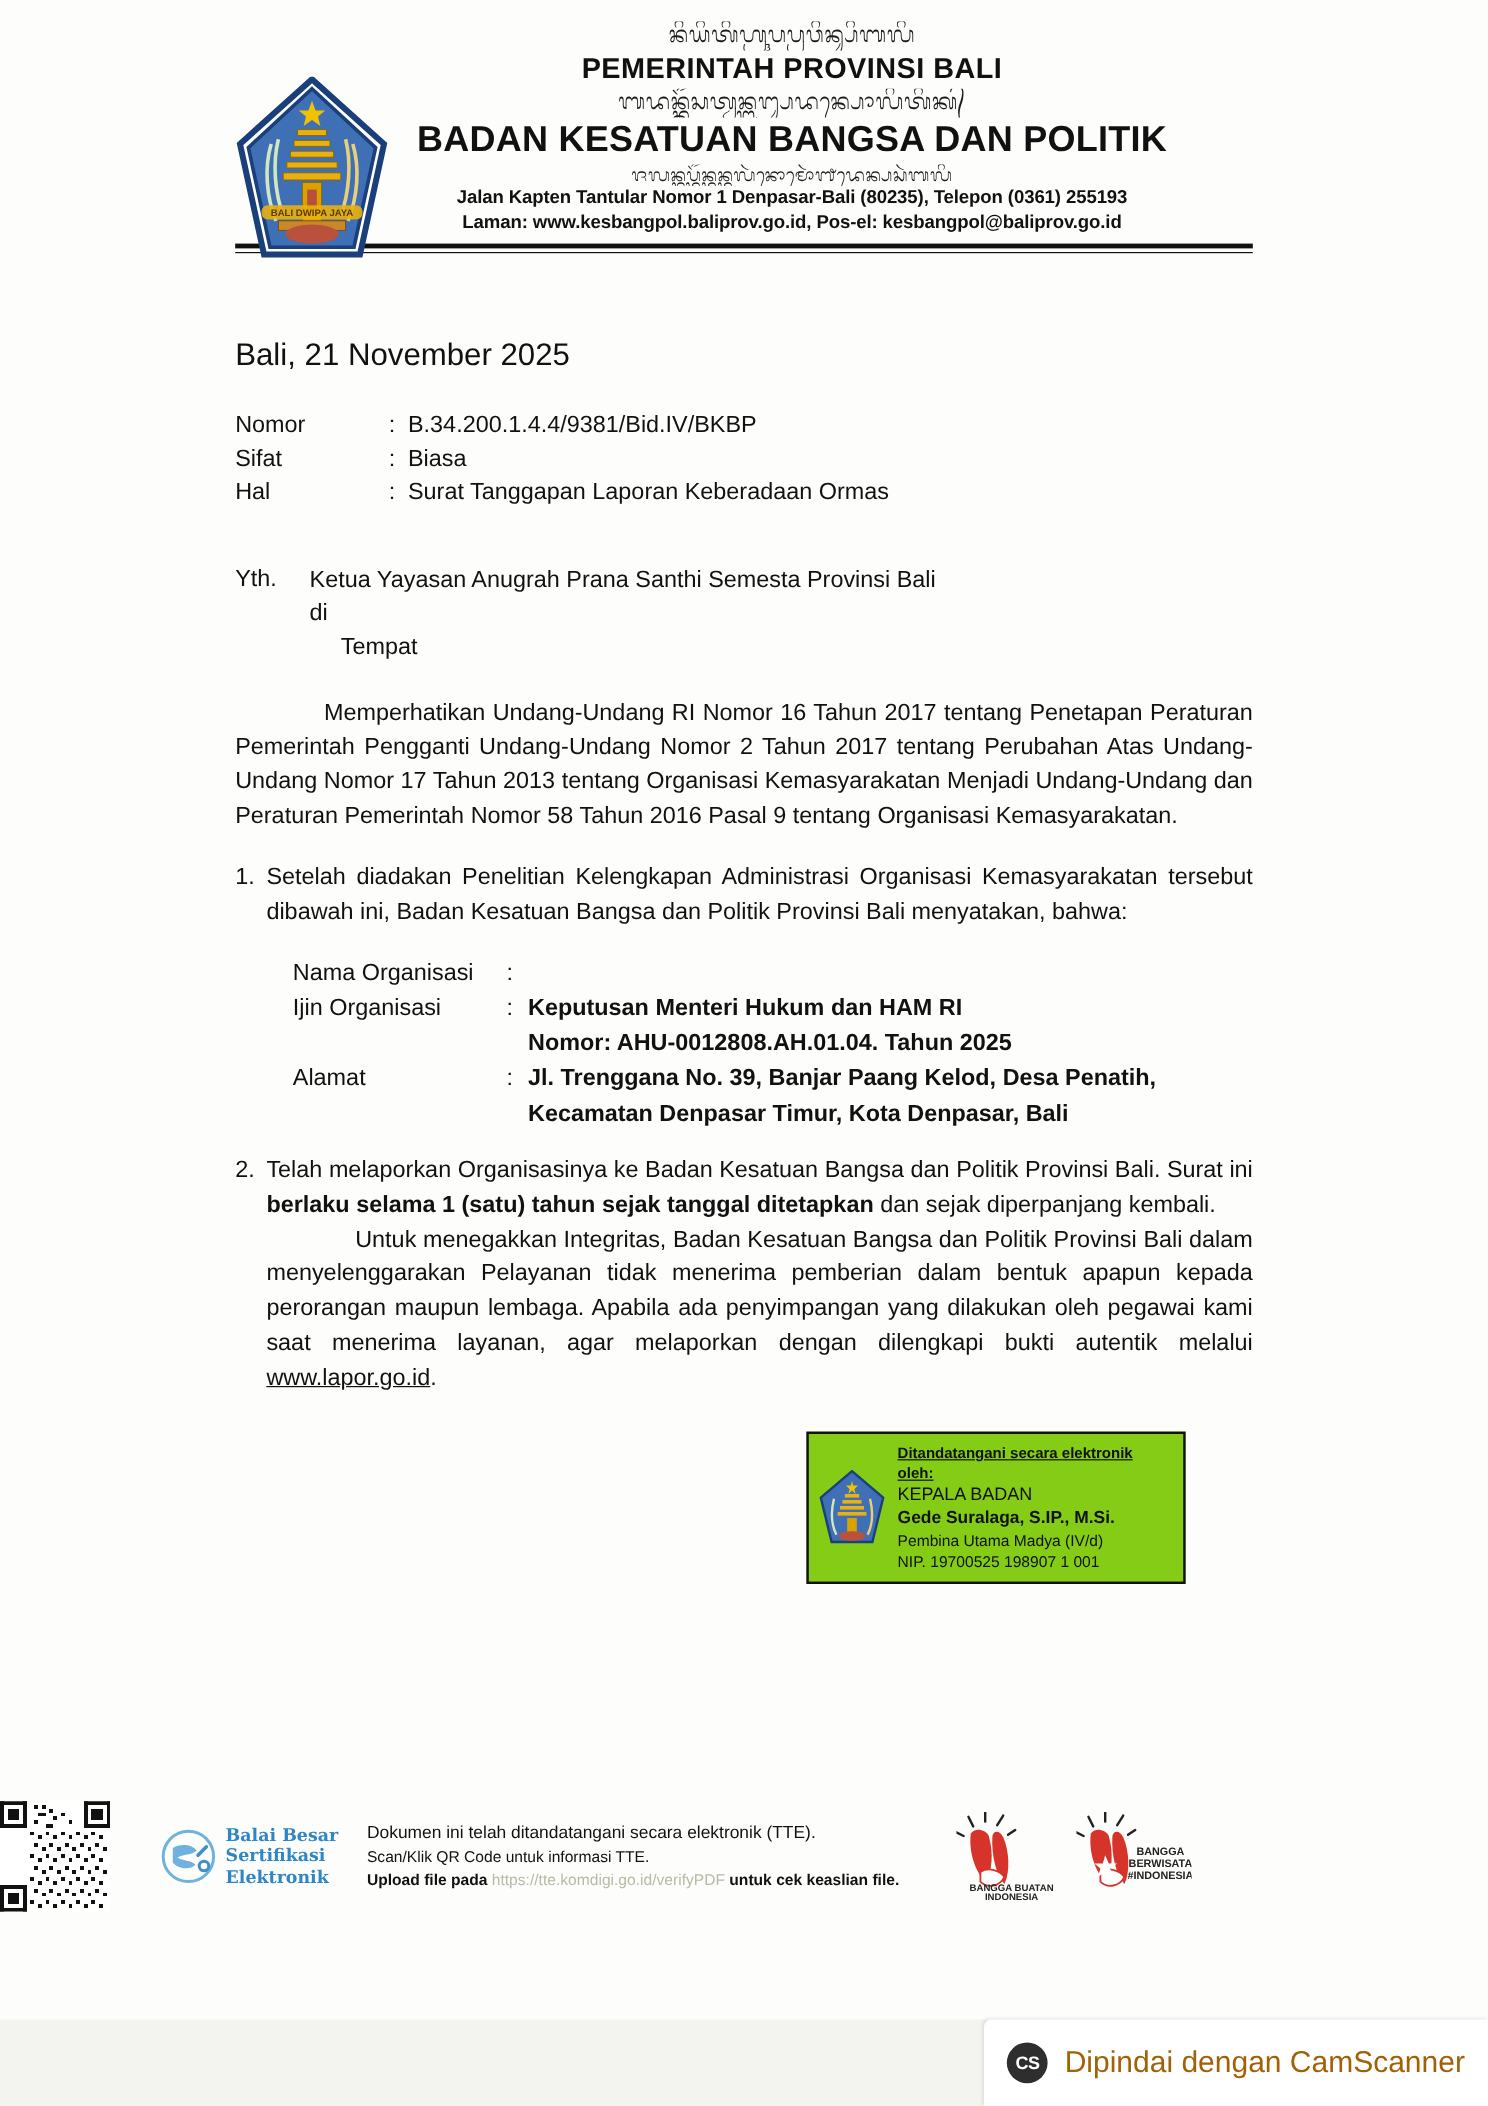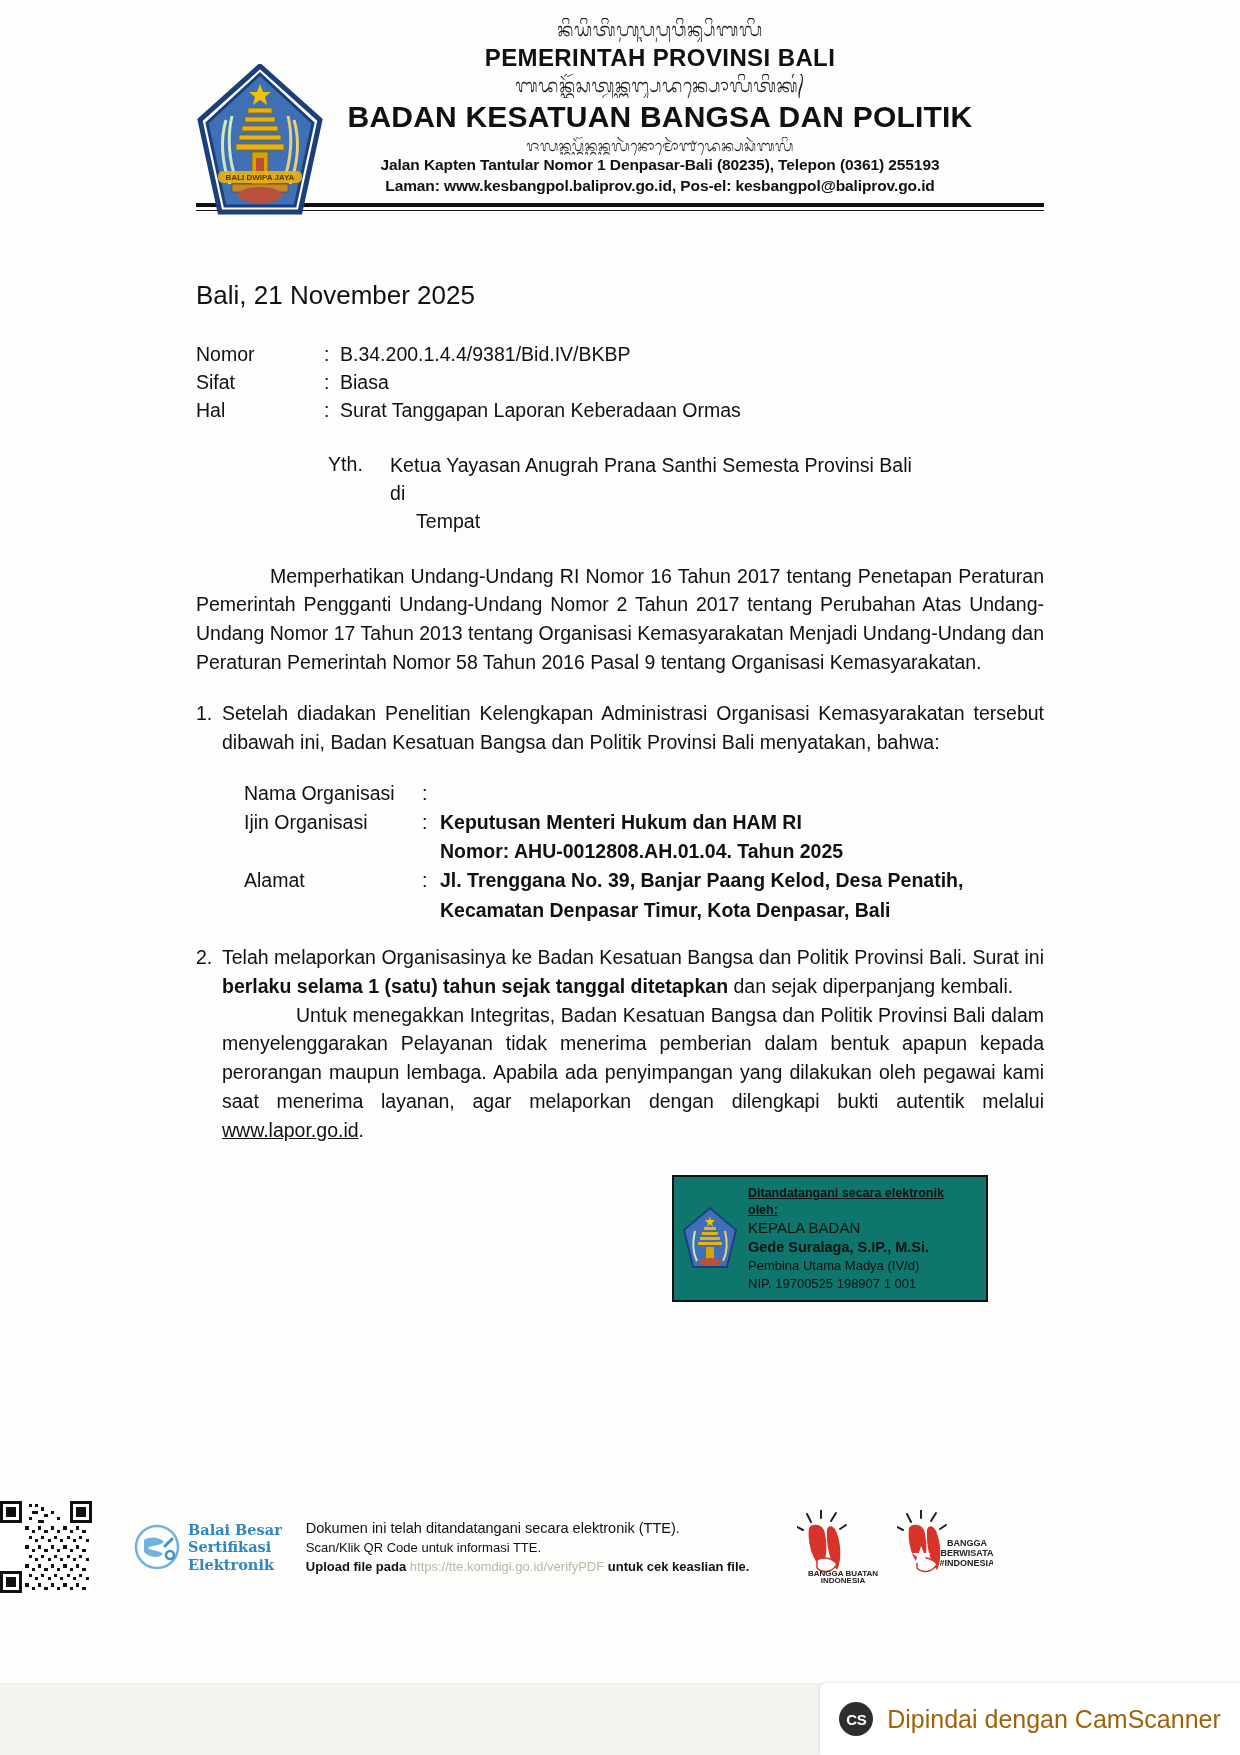--- a/index.html
+++ b/index.html
@@ -88,21 +88,21 @@
   }
 
   .meta {
     margin-top: 26px;
   }
   .meta-row { display: flex; line-height: 1.45; }
   .meta-label { width: 128px; flex: none; font-size: 19.5px; }
   .meta-colon { width: 16px; flex: none; font-size: 19.5px; }
   .meta-value { font-size: 19.5px; }
 
-  .yth { margin-top: 26px; display: flex; justify-content: center; }
+  .yth { margin-top: 44px; display: flex; }
   .yth-label { width: 62px; flex: none; font-size: 19.5px; }
   .yth-body { font-size: 19.5px; line-height: 1.45; }
   .yth-di { margin-left: 0px; }
   .yth-tempat { margin-left: 26px; }
 
   .para {
     margin-top: 26px;
     text-align: justify;
     font-size: 19.5px;
     line-height: 1.48;
@@ -135,21 +135,21 @@
     display: flex;
     justify-content: flex-end;
     padding-right: 56px;
   }
   .sig-box {
     border: 2px solid #111;
     padding: 8px 12px 8px 8px;
     display: flex;
     align-items: center;
     gap: 10px;
-    background: #0f766e;
+    background: #84cc16;
     width: 316px;
   }
   .sig-crest { width: 56px; height: 62px; flex: none; }
   .sig-text { font-size: 13.5px; line-height: 1.33; }
   .sig-text .l1 { text-decoration: underline; font-weight: bold; font-size: 12.5px; }
   .sig-text .l2 { font-size: 15px; }
   .sig-text .l3 { font-weight: bold; font-size: 14.5px; }
   .sig-text .l4 { font-size: 13px; }
   .sig-text .l5 { font-size: 13px; }
 

